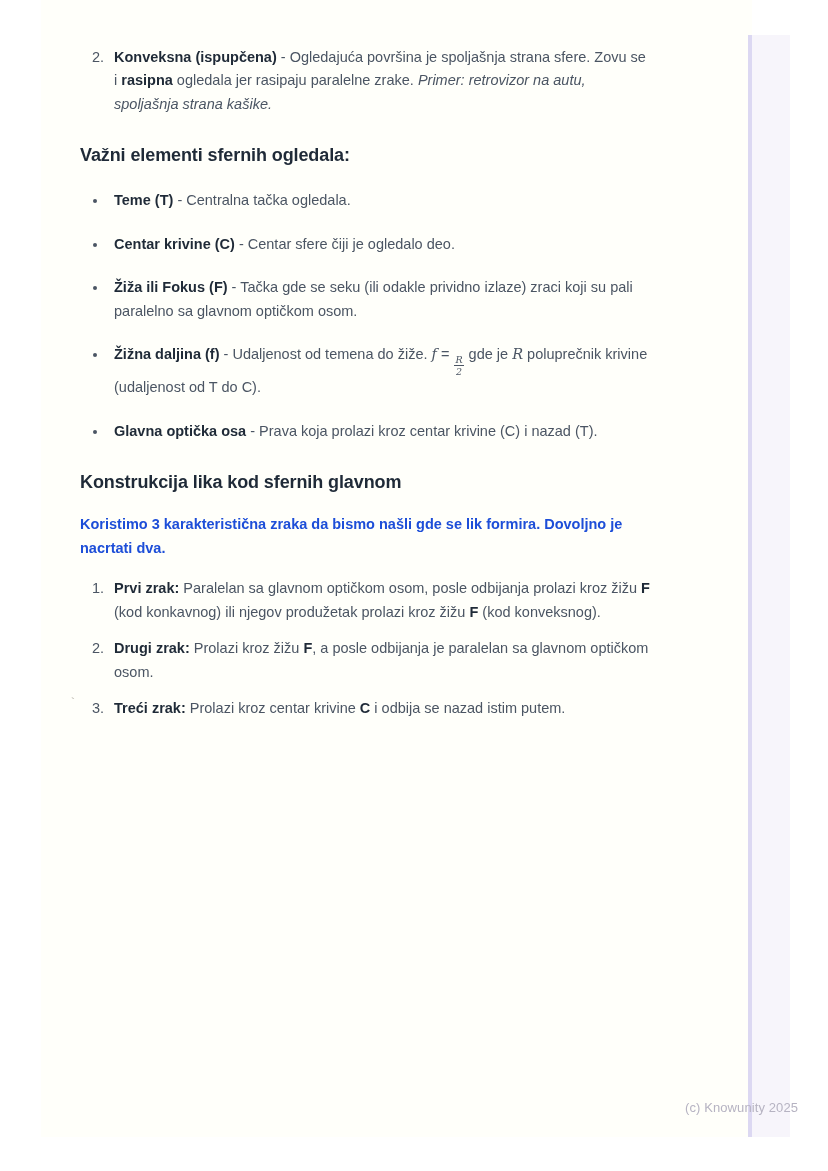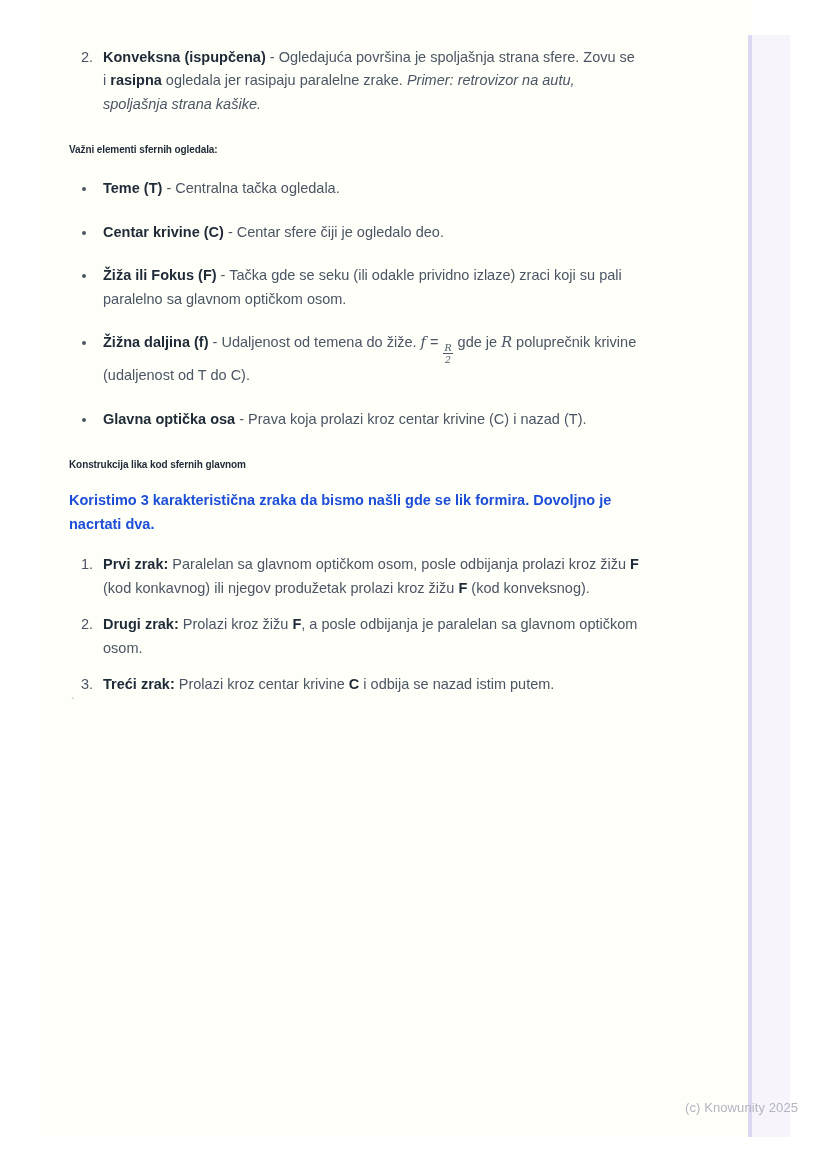--- a/index.html
+++ b/index.html
@@ -38,34 +38,34 @@
     left: 748px;
     top: 35px;
     width: 4px;
     height: 1102px;
     background: #dcd8f2;
   }
 
   
   #content {
     position: absolute;
-    left: 69px;
+    left: 80px;
     top: 0;
     width: 570px;
     padding-top: 32px;
     box-sizing: border-box;
     color: #4b5563;
     font-size: 14.5px;
     line-height: 1.62;
   }
 
   .heading {
     font-weight: bold;
     color: #1f2a37;
-    font-size: 10px;
+    font-size: 18px;
     line-height: 1.5;
     margin: 26px 0 17px 0;
     letter-spacing: -0.1px;
   }
   .para {
     margin: 17px 0;
     color: #1d4ed8;
     font-weight: bold;
   }
 

